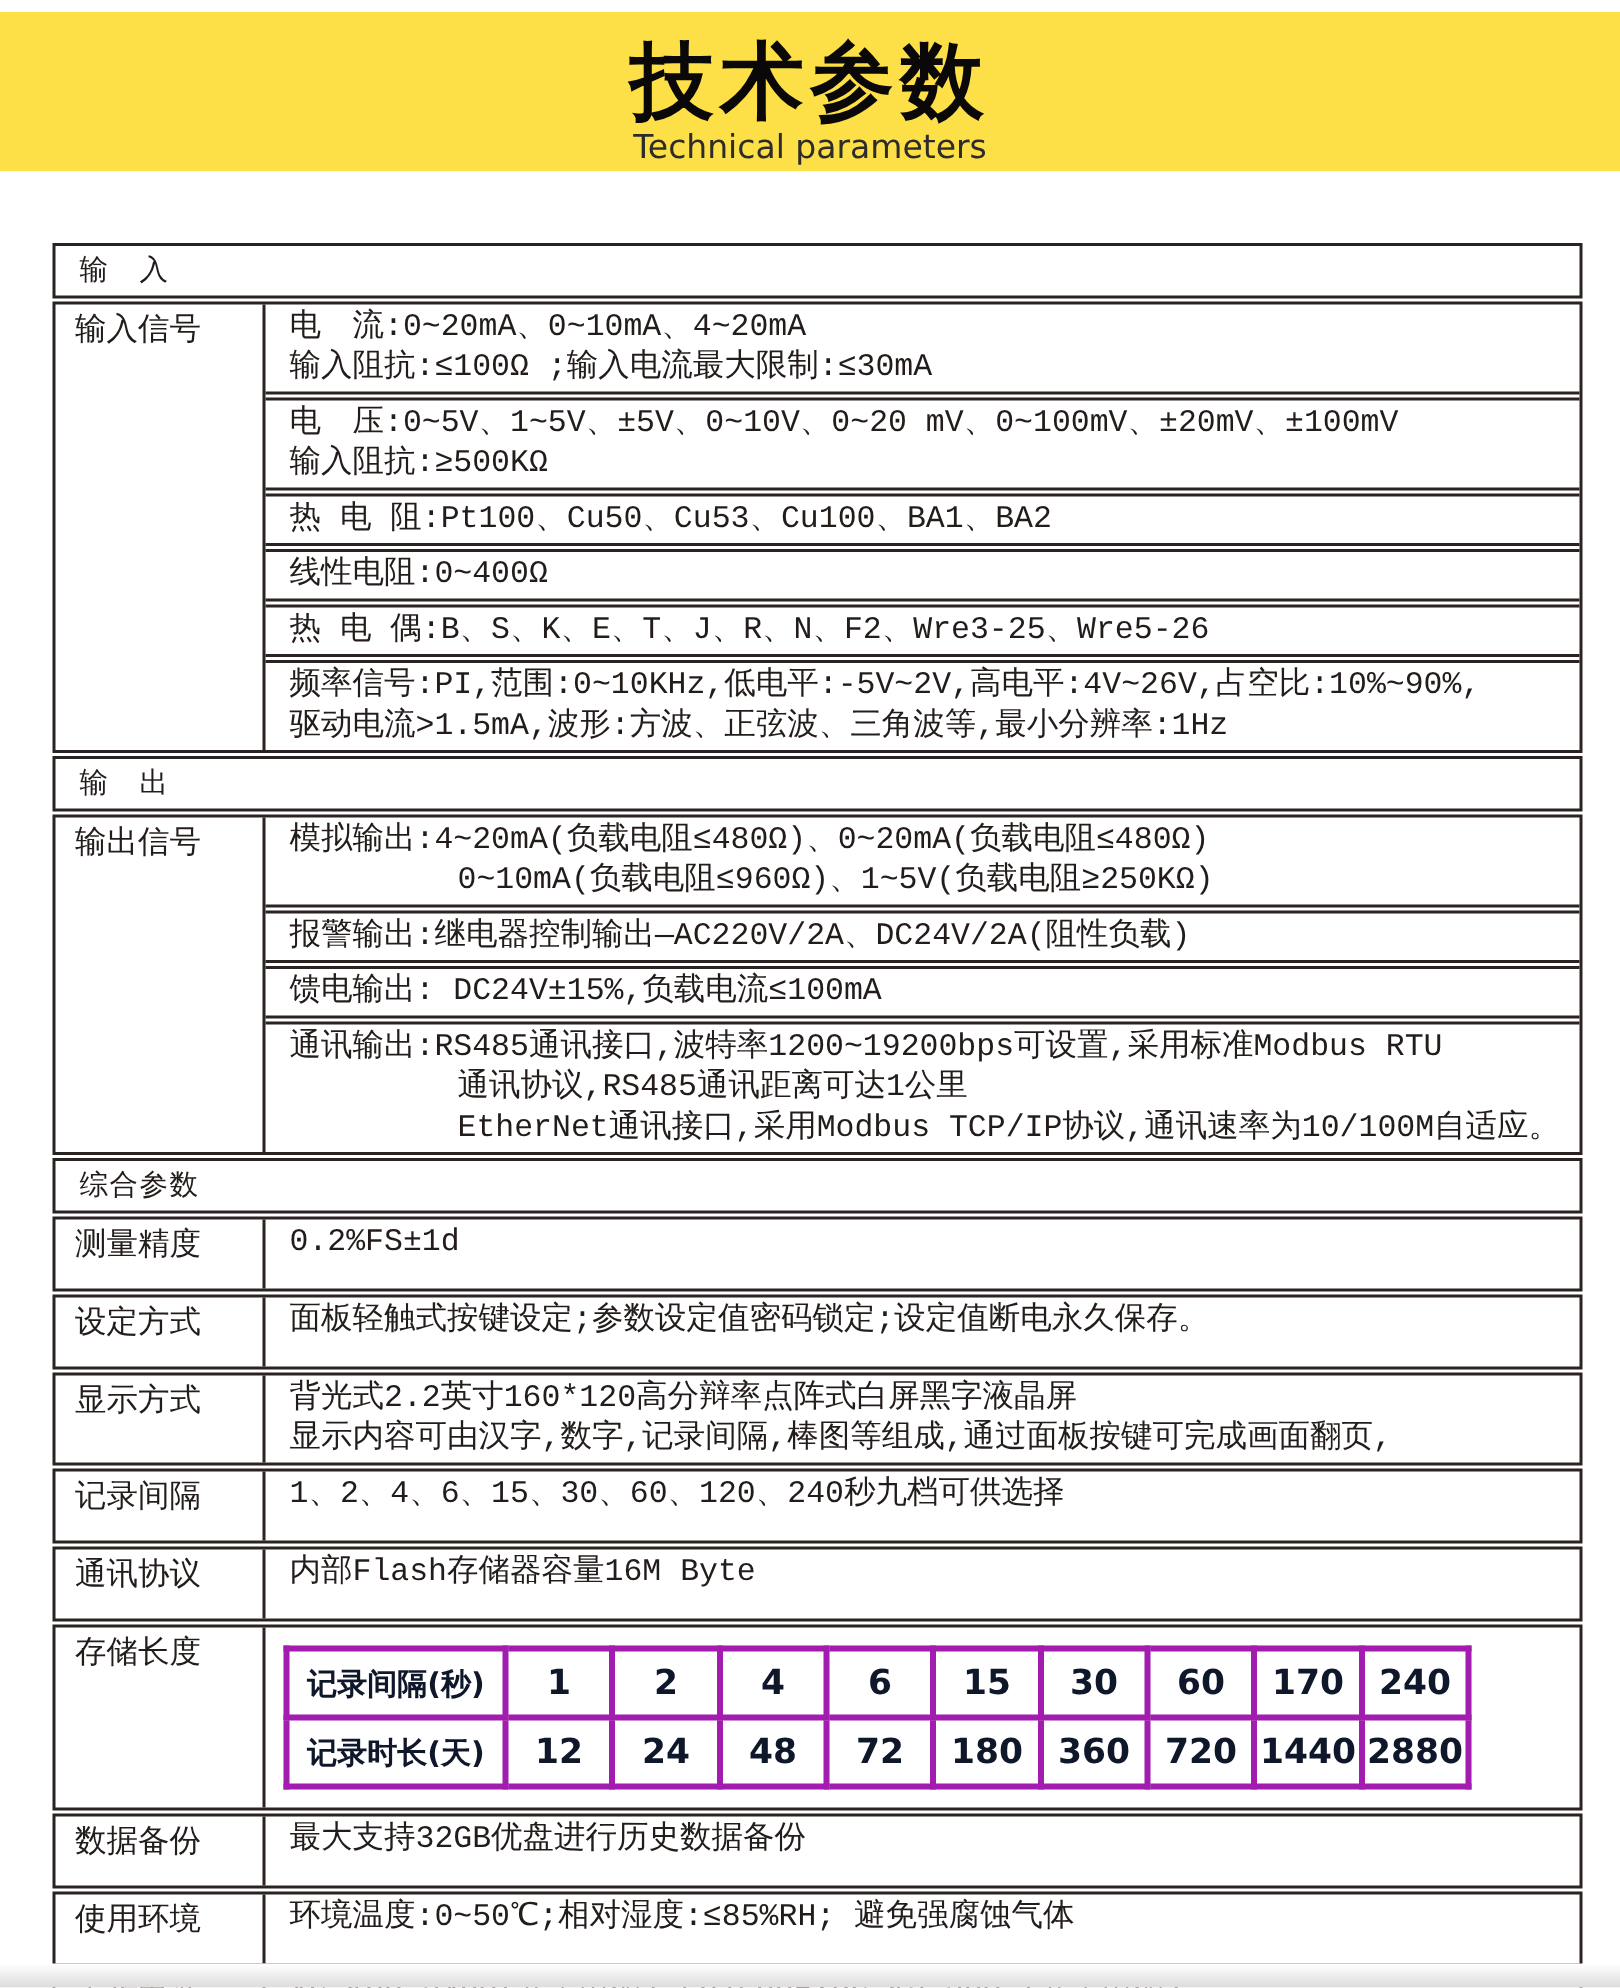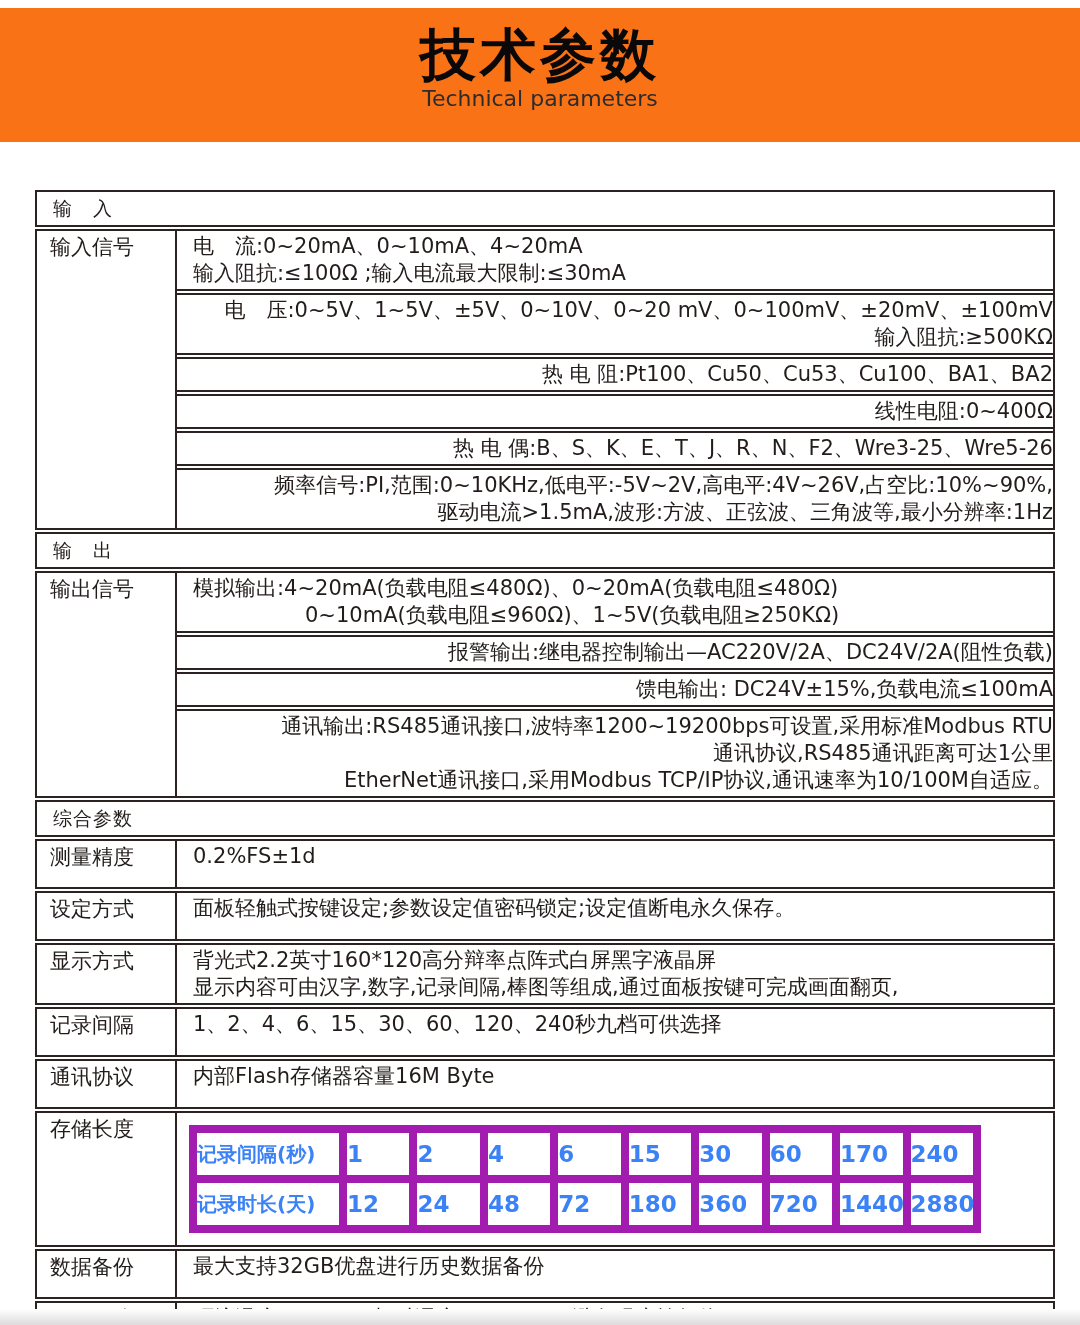--- a/index.html
+++ b/index.html
@@ -2,46 +2,46 @@
 <html><head>
 <meta charset="utf-8">
 <style>
   html,body{margin:0;padding:0;}
   body{
     width:1080px;height:1325px;background:#ffffff;
     font-family:"DejaVu Sans","Liberation Sans",sans-serif;
     color:#221c1a;overflow:hidden;position:relative;
   }
   .header-band{
-    margin-top:8px;height:134px;background:#f97316;
+    margin-top:8px;height:106px;background:#fde047;
     text-align:center;
   }
   .page-title{
     padding-top:16px;font-size:56px;font-weight:bold;
     letter-spacing:4px;color:#0a0808;line-height:62px;
   }
   .page-subtitle{font-size:22px;color:#2e2b2b;margin-top:0;line-height:26px;}
   .spec-table{margin:48px 25px 0 35px;width:1020px;box-sizing:border-box;}
   .box{border:2px solid #2b2321;margin-bottom:2px;box-sizing:border-box;background:#fff;}
   .sec{font-size:19px;line-height:27px;padding:3px 0 3px 16px;letter-spacing:1px;font-weight:500;}
   .frow{display:flex;}
   .lab{
     flex:0 0 140px;border-right:2px solid #2b2321;
     padding:3px 0 16px 13px;font-size:21px;line-height:27px;box-sizing:border-box;
   }
   .cont{flex:1;min-width:0;}
-  .sub{padding:2px 0 2px 16px;}
-  .sub + .sub{border-top:2px solid #2b2321;margin-top:2px;text-align:right;}
+  .sub{padding:2px 0 2px 16px;font-family:Liberation Mono, monospace;}
+  .sub + .sub{border-top:2px solid #2b2321;margin-top:2px;}
   .sub:not(:last-child){border-bottom:2px solid #2b2321;}
   .ln{font-size:21px;line-height:27px;white-space:nowrap;}
   .indent{padding-left:112px;}
   .itbl{border-collapse:collapse;margin:12px 0 12px 12px;table-layout:fixed;width:792px;}
   .itbl th,.itbl td{
-    border:8px solid #a21caf;height:42px;text-align:left;
-    font-weight:bold;color:#3b82f6;padding:0;
+    border:4px solid #a21caf;height:42px;text-align:center;
+    font-weight:bold;color:#0f172a;padding:0;
   }
   .itbl th{width:142px;font-size:20px;}
   .itbl td{font-size:23px;}
   .bottom-fade{
     position:absolute;left:0;bottom:0;width:1080px;height:16px;
     background:linear-gradient(#ffffff,#dddbdb);
   }
 </style>
 </head>
 <body>

